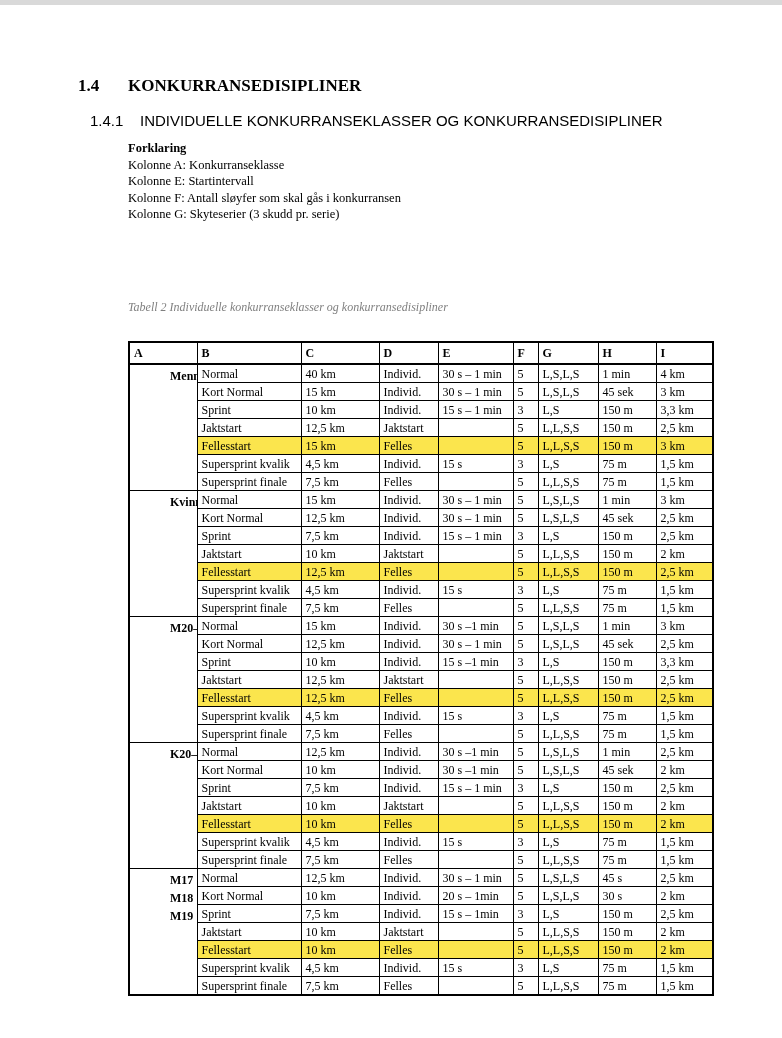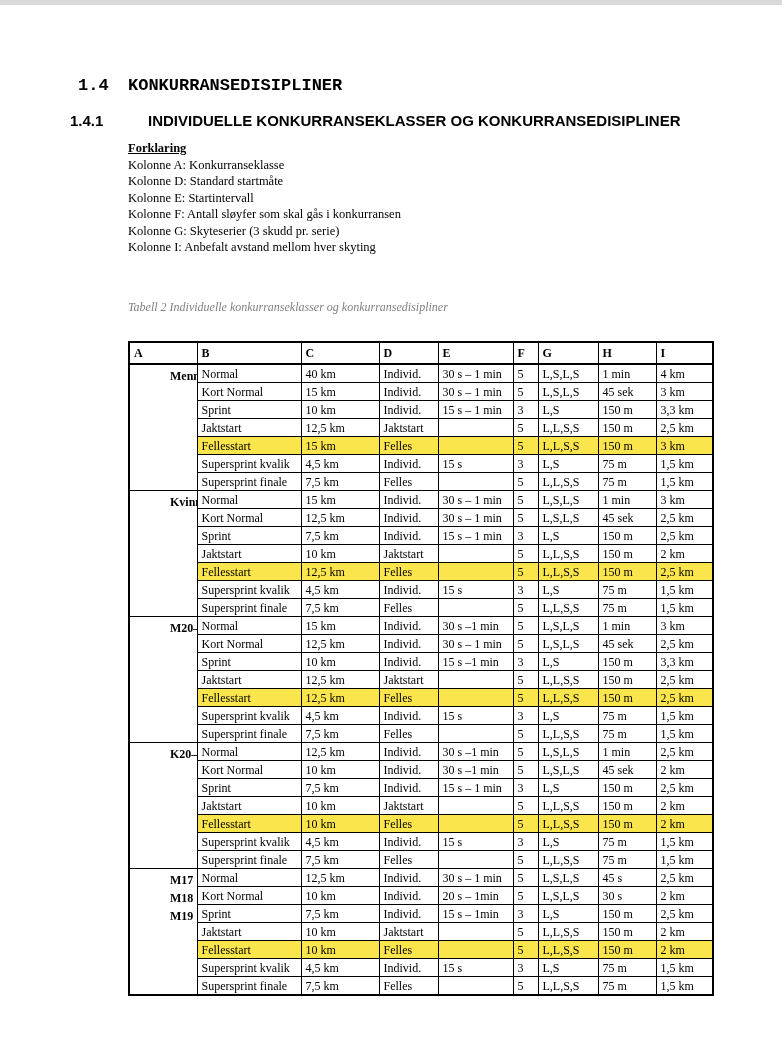--- a/index.html
+++ b/index.html
@@ -11,37 +11,37 @@
     color:#000;
     overflow:hidden;
   }
   .top-edge {
     position:absolute; top:0; left:0;
     width:782px; height:5px;
     background:#d9d9d9;
   }
   .heading1 {
     position:absolute; left:78px; top:76px;
-    font-family:Liberation Mono, monospace;
+    font-family:Liberation Serif, serif;
     font-weight:bold; font-size:17px;
     display:flex; white-space:nowrap;
   }
   .heading1 .num { width:50px; flex:0 0 50px; }
   .heading2 {
-    position:absolute; left:70px; top:112px;
+    position:absolute; left:90px; top:112px;
     font-family:"Liberation Sans", sans-serif;
-    font-weight:bold; font-size:15px;
-    display:flex; white-space:nowrap;gap:28px;
+    font-weight:normal; font-size:15px;
+    display:flex; white-space:nowrap;
   }
   .heading2 .num { width:50px; flex:0 0 50px; }
   .legend {
     position:absolute; left:128px; top:140px;
     font-size:12.5px; line-height:16.5px;
   }
-  .legend .legend-title { font-weight:bold;text-decoration:underline; }
+  .legend .legend-title { font-weight:bold; }
   .legend .legend-line { white-space:nowrap; }
   .caption {
     position:absolute; left:128px; top:300px;
     font-style:italic; font-size:12px; color:#7f7f7f;
     white-space:nowrap;
   }
   table.disc {
     position:absolute; left:128px; top:341px;
     width:584px;
     border-collapse:collapse;
@@ -85,25 +85,23 @@
 
 <div class="heading2">
   <span class="num">1.4.1</span>
   <span>INDIVIDUELLE KONKURRANSEKLASSER OG KONKURRANSEDISIPLINER</span>
 </div>
 
 <div class="legend">
   <div class="legend-title">Forklaring</div>
   <div id="legend-lines">
       <div class="legend-line">Kolonne A: Konkurranseklasse</div>
-      <div class="legend-line">Kolonne D: Standard startmåte</div>
       <div class="legend-line">Kolonne E: Startintervall</div>
       <div class="legend-line">Kolonne F: Antall sløyfer som skal gås i konkurransen</div>
       <div class="legend-line">Kolonne G: Skyteserier (3 skudd pr. serie)</div>
-      <div class="legend-line">Kolonne I: Anbefalt avstand mellom hver skyting</div>
     </div>
 </div>
 
 <div class="caption">Tabell 2 Individuelle konkurranseklasser og konkurransedisipliner</div>
 
 <table class="disc">
   <colgroup id="cols">
       <col style="width: 68px;">
       <col style="width: 104px;">
       <col style="width: 78px;">

